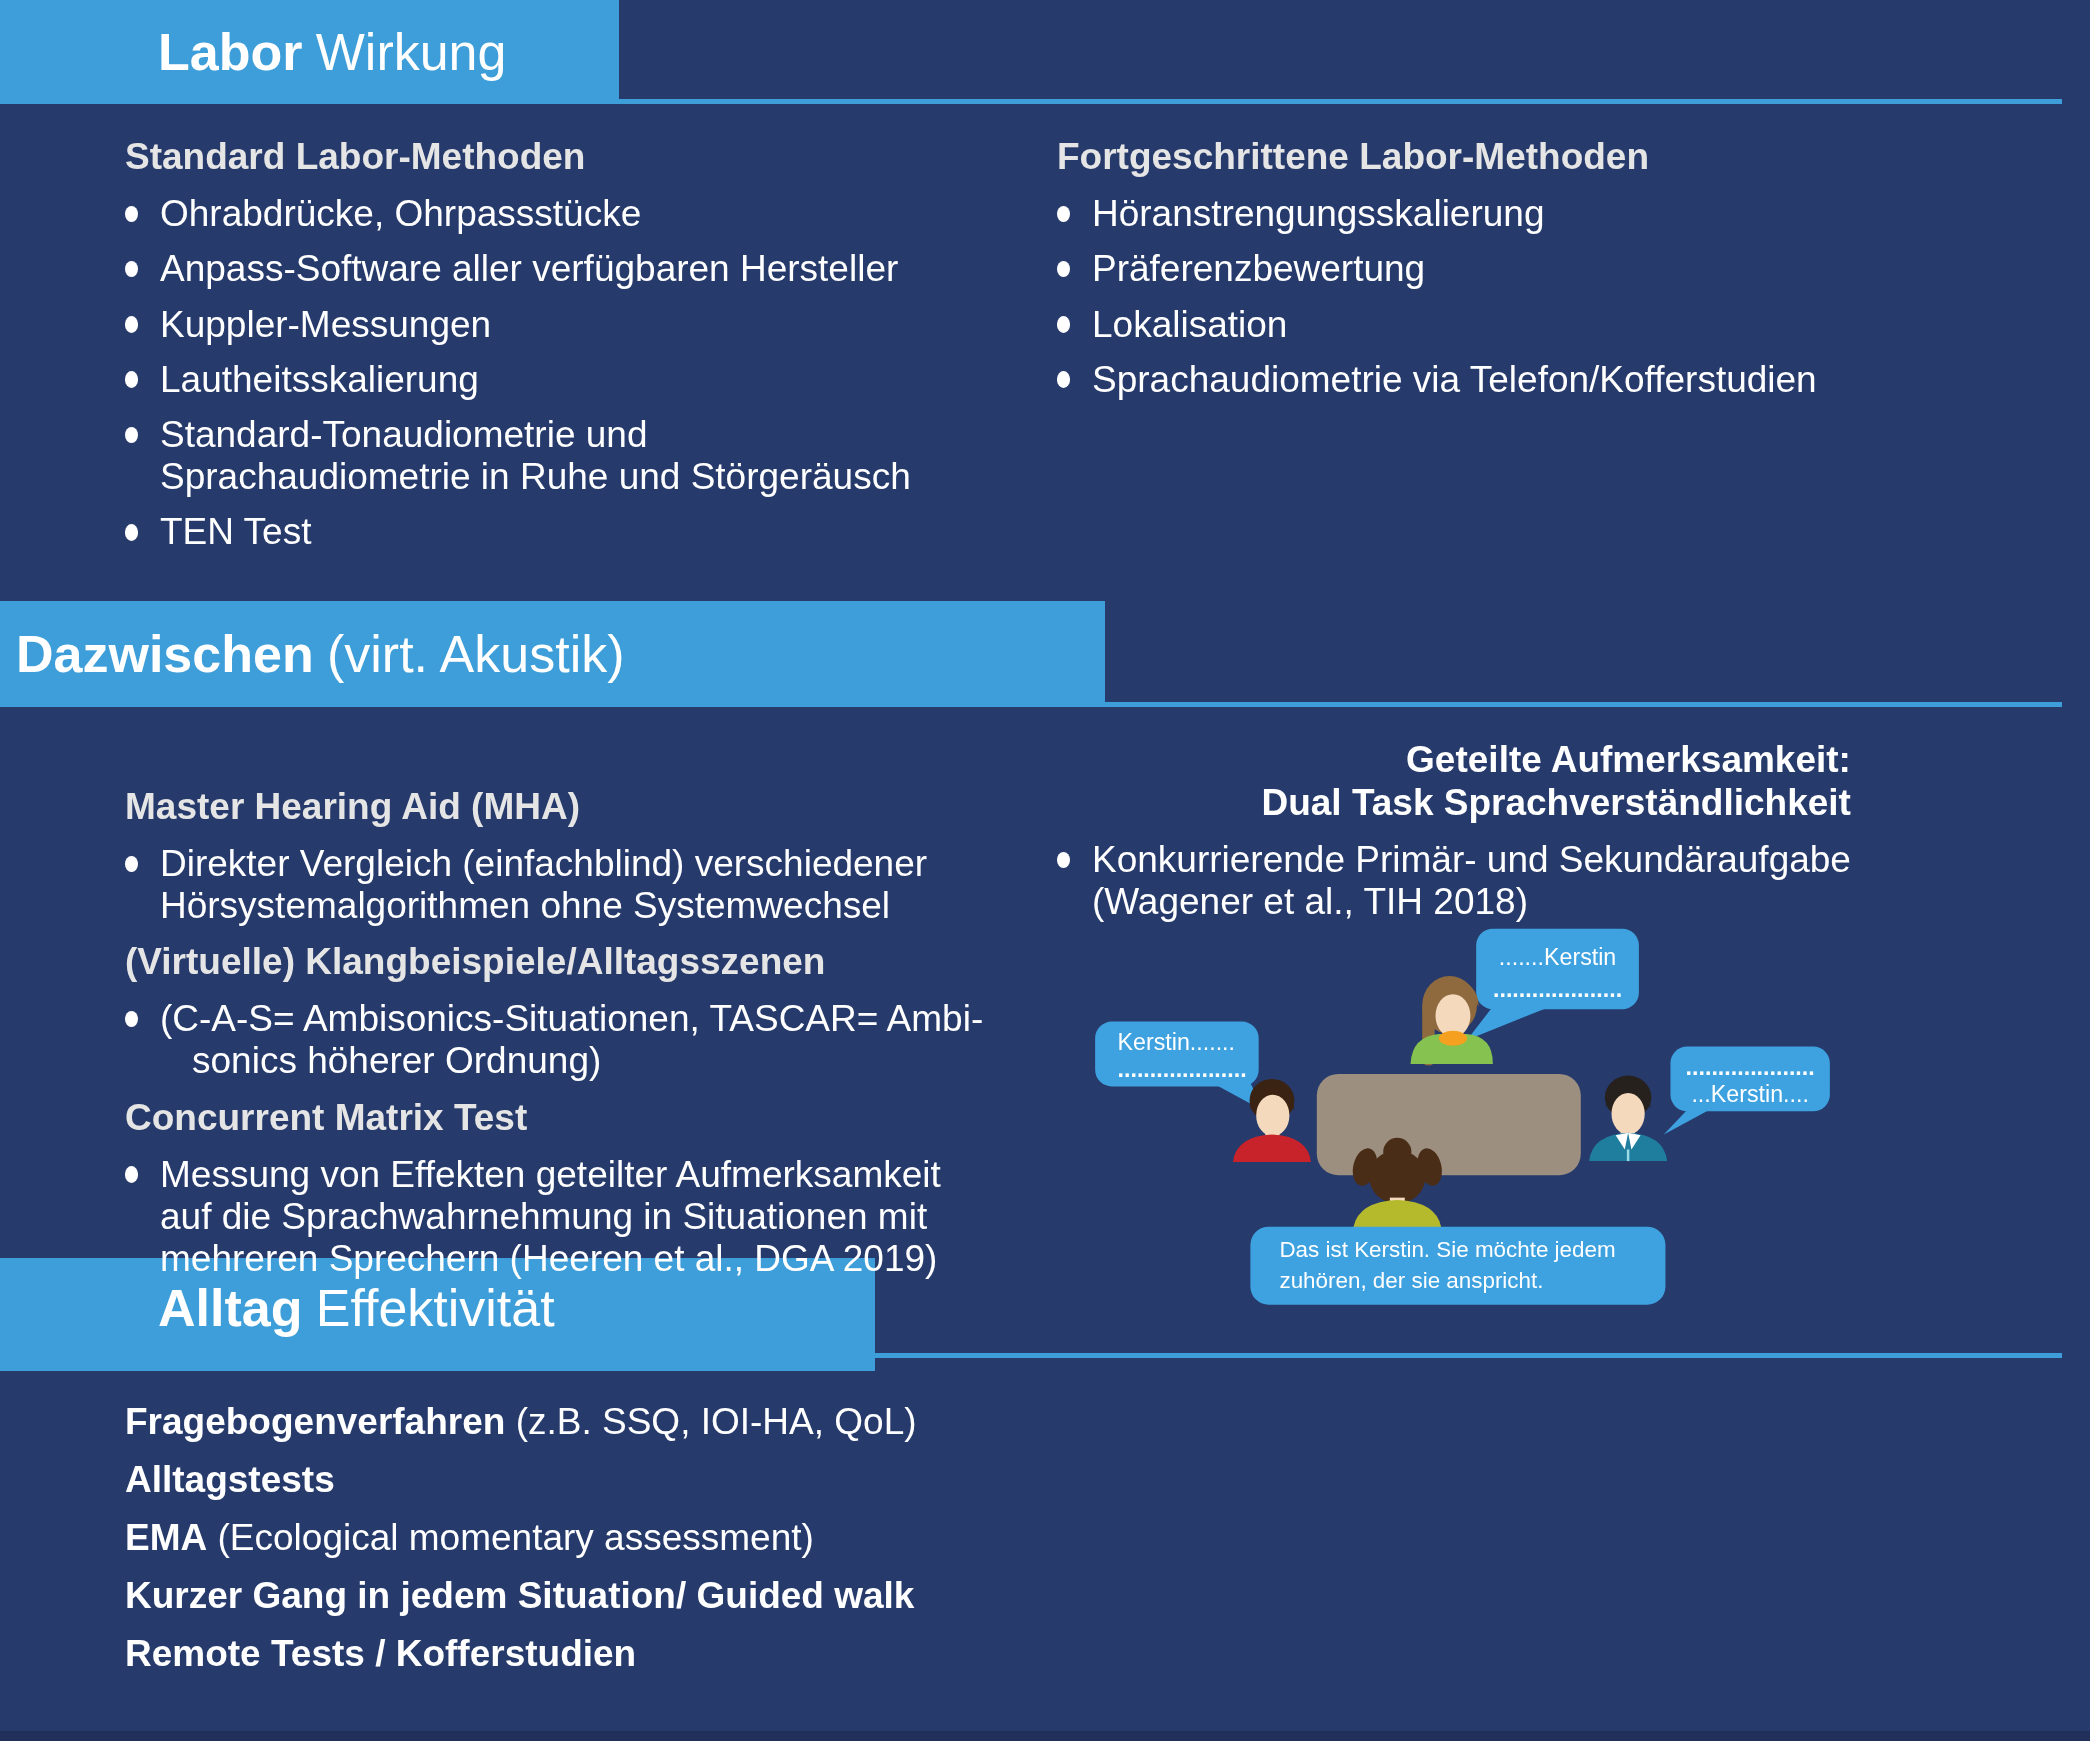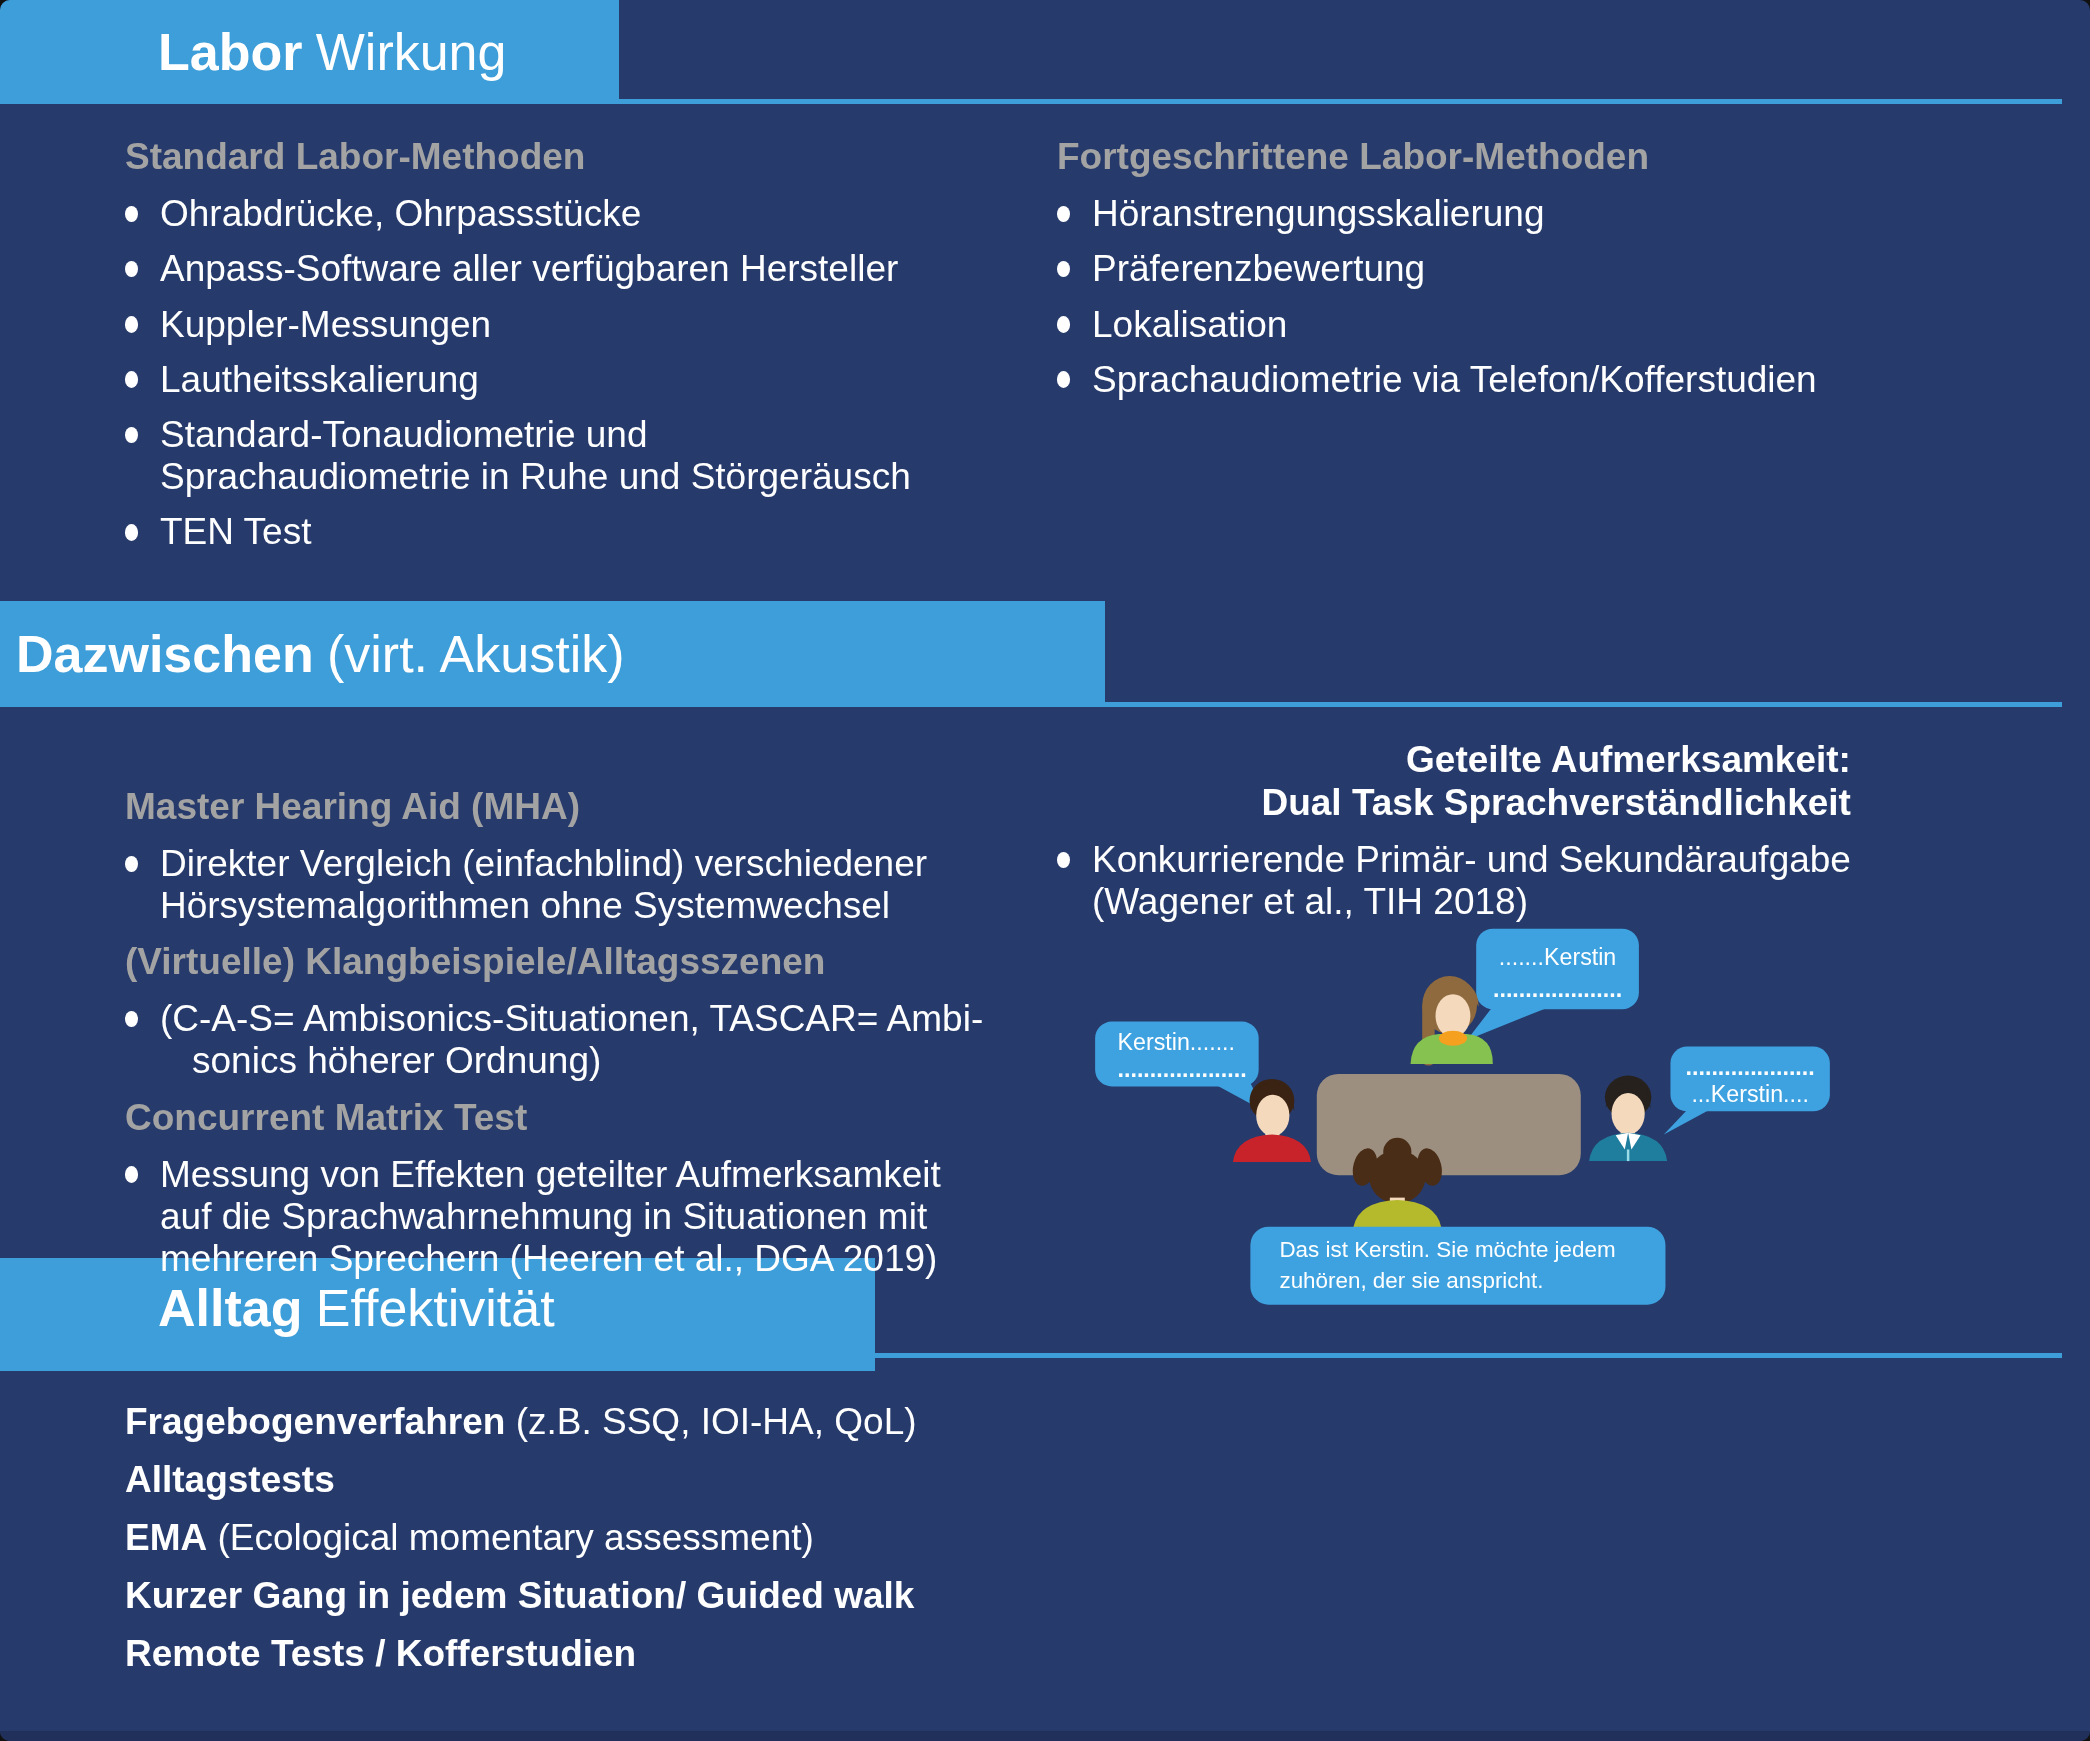--- a/index.html
+++ b/index.html
@@ -1,41 +1,40 @@
 <!DOCTYPE html>
 <html style="font-size:13.3px"><head>
 <meta charset="utf-8">
 <style>
   html,body { margin:0; padding:0; }
   body { background:#111; }
   .slide {
     position:relative; width:2090px; height:1741px; overflow:hidden;
     background:#263a6b; color:#fff;
     font-family:"Liberation Sans", sans-serif;
-    border-radius:10px;
   }
   
   .banner {
     position:absolute; left:0; background:#3d9ed9; color:#fff;
     padding-left:158px; font-size:52px; white-space:nowrap; box-sizing:border-box;
   }
   .banner .bold { font-weight:700; }
   .banner .reg  { font-weight:400; margin-left:13.3px; }
   .b1 { top:0;      height:104px; line-height:104px; width:619px;  }
   .b2 { top:601px;  height:106px; line-height:106px; width:1105px;padding-left:16px; }
   .b3 { top:1258px; height:113px; line-height:101px; width:875px; }
   .rule { position:absolute; height:5px; background:#3d9ed9; }
   .r1 { left:619px;  top:99px;  width:1443px; }
   .r2 { left:1105px; top:702px;  width:957px; }
   .r3 { left:875px; top:1353px; width:1187px; }
   
   .col { position:absolute; }
   .col h3 {
     font-size:37px; font-weight:700; line-height:43px; margin:0 0 15px;
-    white-space:nowrap; color:#a3a3a3;
+    white-space:nowrap; color:#e5e5e5;
   }
   .col ul { list-style:none; margin:0 0 11.6px; padding:0; }
   .col li {
     position:relative; padding-left:35px; font-size:37px; font-weight:400;
     line-height:42px; margin-bottom:13.3px;
   }
   .col li::before {
     content:""; position:absolute; left:0; top:12.5px; width:13.3px; height:16.6px;
     border-radius:50%; background:#fff;
   }

